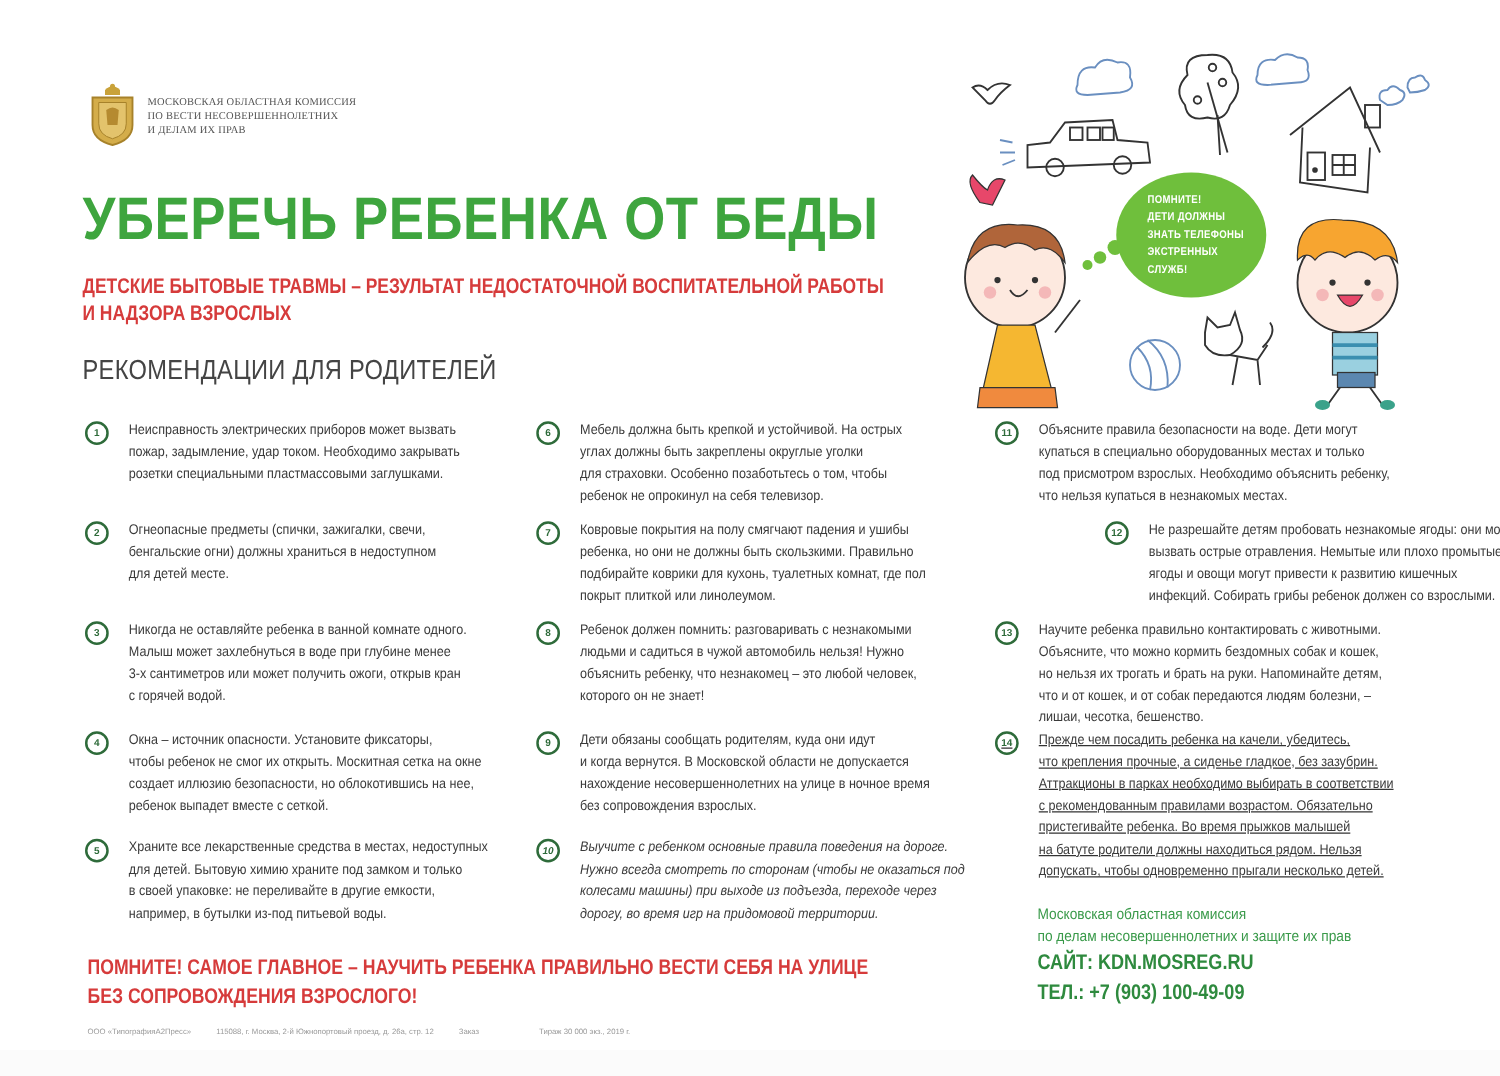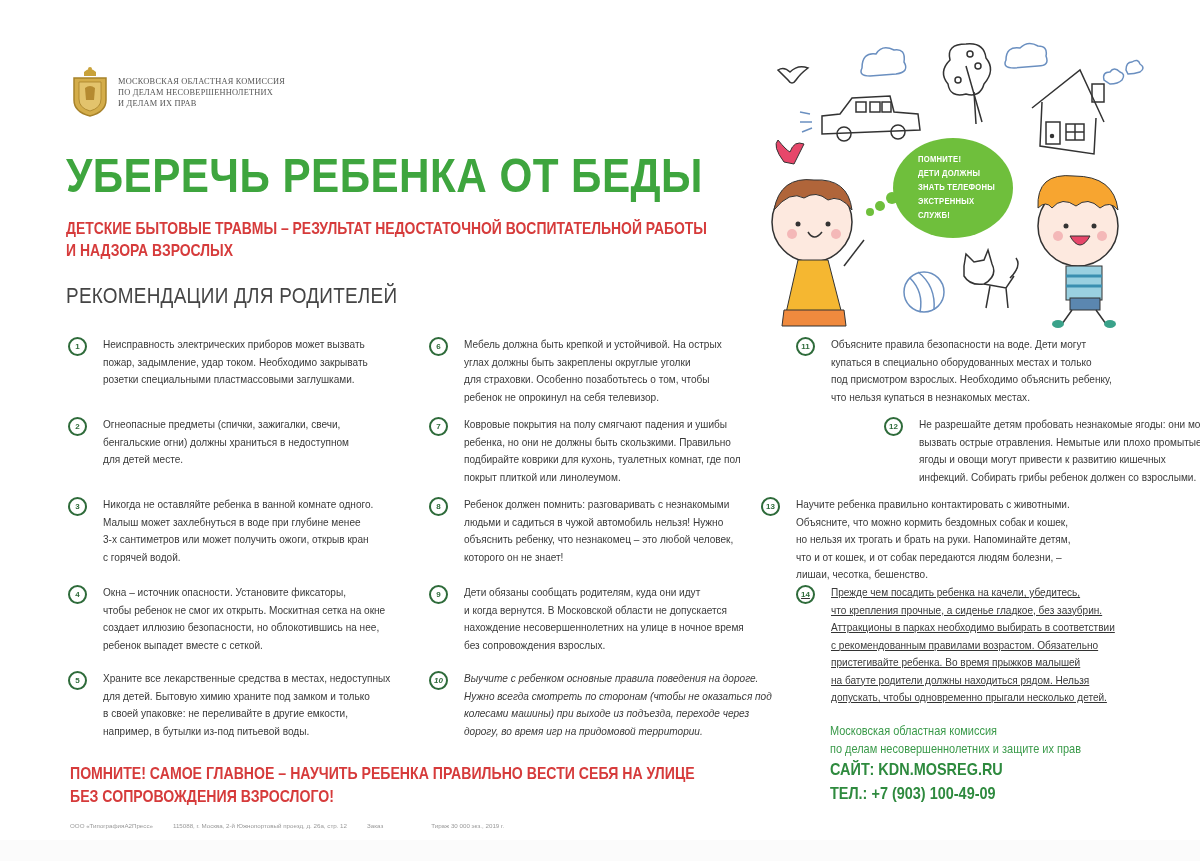--- a/index.html
+++ b/index.html
@@ -49,21 +49,21 @@
       <svg width="40" height="52" viewBox="0 0 40 52">
         <path d="M14 6 Q20 0 26 6 L26 10 L14 10 Z" fill="#c9a23a"></path>
         <circle cx="20" cy="3" r="2" fill="#c9a23a"></circle>
         <path d="M4 12 L36 12 L36 34 Q36 46 20 50 Q4 46 4 34 Z" fill="#d4ad4a" stroke="#a7822a" stroke-width="1.5"></path>
         <path d="M9 16 L31 16 L31 33 Q31 42 20 45 Q9 42 9 33 Z" fill="#e3c36c" stroke="#a7822a" stroke-width="0.8"></path>
         <path d="M15 22 Q20 18 25 22 L24 34 L16 34 Z" fill="#b58a30"></path>
       </svg>
     </div>
     <div class="org-text">
       <div>МОСКОВСКАЯ ОБЛАСТНАЯ КОМИССИЯ</div>
-      <div>ПО ДЕЛАМ НЕСОВЕРШЕННОЛЕТНИХ</div>
+      <div>ПО ВЕСТИ НЕСОВЕРШЕННОЛЕТНИХ</div>
       <div>И ДЕЛАМ ИХ ПРАВ</div>
     </div>
   </div>
 
   <div class="title">УБЕРЕЧЬ РЕБЕНКА ОТ БЕДЫ</div>
 
   <div class="subtitle">
     <div>ДЕТСКИЕ БЫТОВЫЕ ТРАВМЫ – РЕЗУЛЬТАТ НЕДОСТАТОЧНОЙ ВОСПИТАТЕЛЬНОЙ РАБОТЫ</div>
     <div>И НАДЗОРА ВЗРОСЛЫХ</div>
   </div>
@@ -281,21 +281,21 @@
   <div class="item" style="left:844px; top:416px;margin-left:40px;">
     <div class="num">12</div>
     <div class="item-text">
       <div>Не разрешайте детям пробовать незнакомые ягоды: они могут</div>
       <div>вызвать острые отравления. Немытые или плохо промытые</div>
       <div>ягоды и овощи могут привести к развитию кишечных</div>
       <div>инфекций. Собирать грибы ребенок должен со взрослыми.</div>
     </div>
   </div>
 
-  <div class="item" style="left:761px; top:496px;justify-content:flex-end;">
+  <div class="item" style="left:796px; top:496px;justify-content:flex-end;">
     <div class="num">13</div>
     <div class="item-text">
       <div>Научите ребенка правильно контактировать с животными.</div>
       <div>Объясните, что можно кормить бездомных собак и кошек,</div>
       <div>но нельзя их трогать и брать на руки. Напоминайте детям,</div>
       <div>что и от кошек, и от собак передаются людям болезни, –</div>
       <div>лишаи, чесотка, бешенство.</div>
     </div>
   </div>
 

